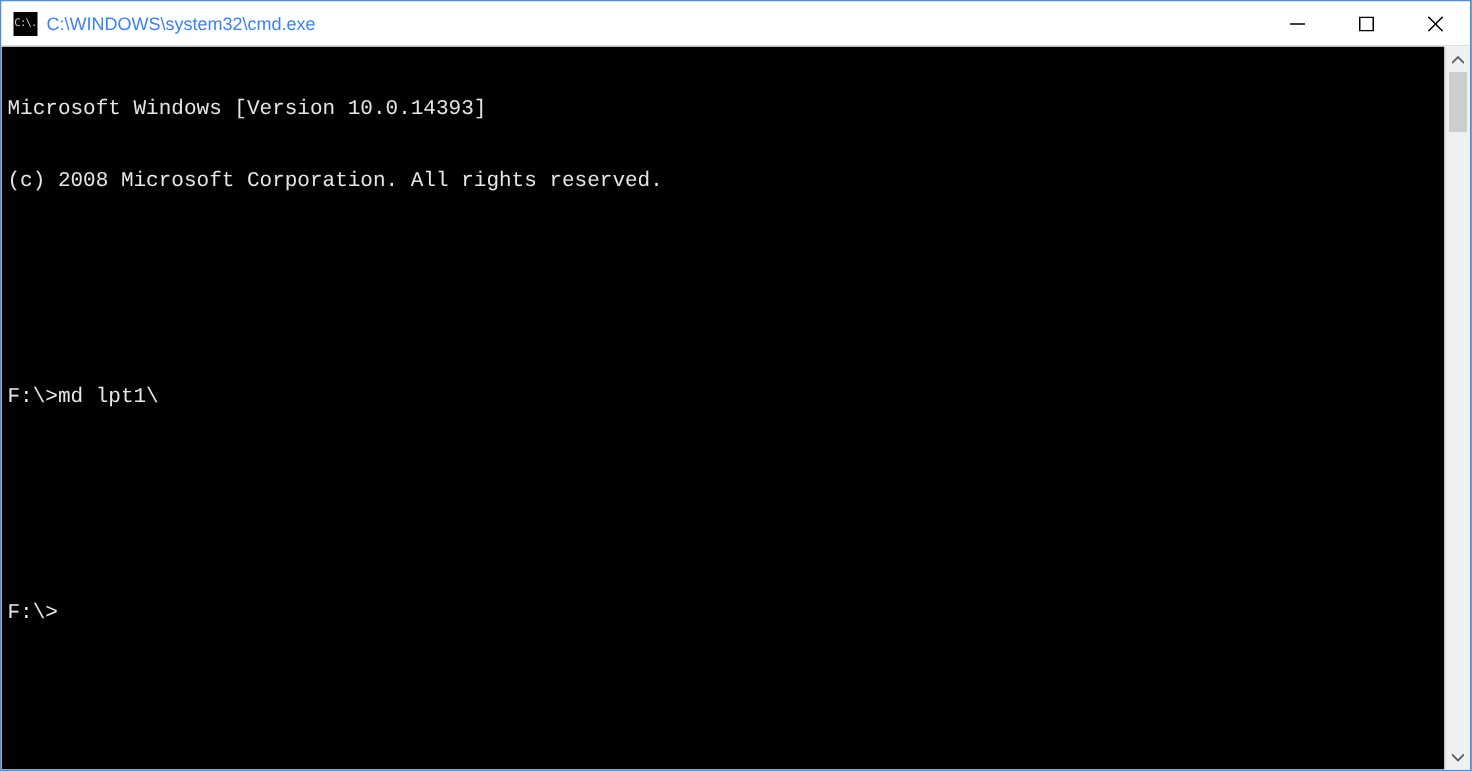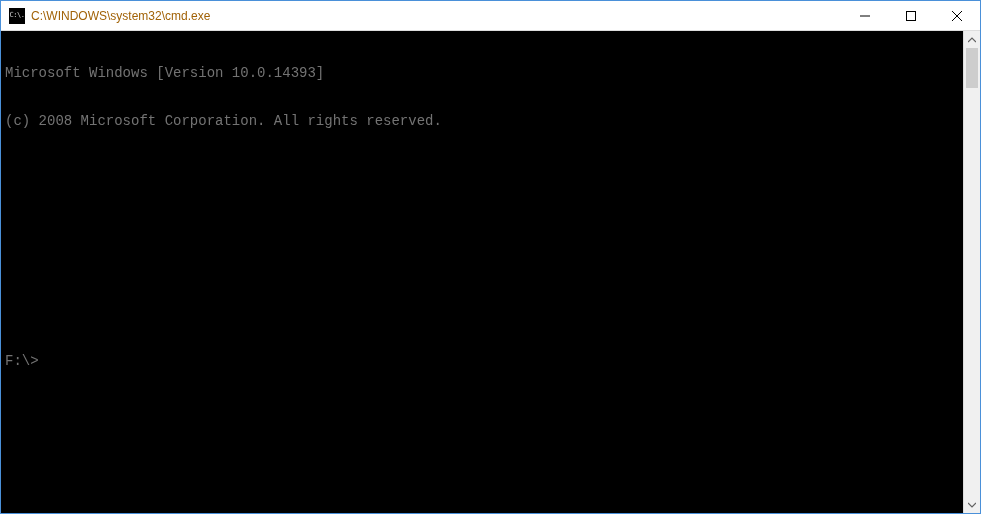--- a/index.html
+++ b/index.html
@@ -43,21 +43,21 @@
     }
     .titlebar-icon-text {
       color: #ccc;
       font-size: 7px;
       font-family: 'Consolas', monospace;
       line-height: 1;
       letter-spacing: -0.5px;
     }
     .titlebar-title {
       font-size: 12px;
-      color: #a16207;
+      color: #3b82f6;
       flex: 1;
     }
     .window-controls {
       display: flex;
       height: 100%;
     }
     .window-control {
       width: 46px;
       height: 100%;
       display: flex;
@@ -71,21 +71,21 @@
     }
     .client-area {
       flex: 1;
       display: flex;
       background: #fff;
       overflow: hidden;
     }
     .terminal {
       flex: 1;
       background: #000;
-      color: #737373;
+      color: #e5e5e5;
       font-family: 'Consolas', 'Courier New', monospace;
       font-size: 14px;
       line-height: 16px;
       padding: 2px 4px;
       white-space: pre;
       overflow: hidden;
     }
     .terminal-line {
       min-height: 16px;
     }
@@ -150,20 +150,21 @@
           </svg>
       </div>
     </div>
   </div>
   <div class="client-area">
     <div class="terminal">
       <div class="terminal-line">Microsoft Windows [Version 10.0.14393]</div>
       <div class="terminal-line">(c) 2008 Microsoft Corporation. All rights reserved.</div>
       <div class="terminal-line"></div>
       <div class="terminal-line"></div>
+      <div class="terminal-line">F:\&gt;md lpt1\</div>
       <div class="terminal-line"></div>
       <div class="terminal-line"></div>
       <div class="terminal-line">F:\&gt;</div>
     </div>
     <div class="scrollbar">
       <div class="scrollbar-button">
         <svg viewBox="0 0 8 8">
             <polyline points="0,6 4,2 8,6" fill="none" stroke="#606060" stroke-width="1.2"></polyline>
           </svg>
       </div>

